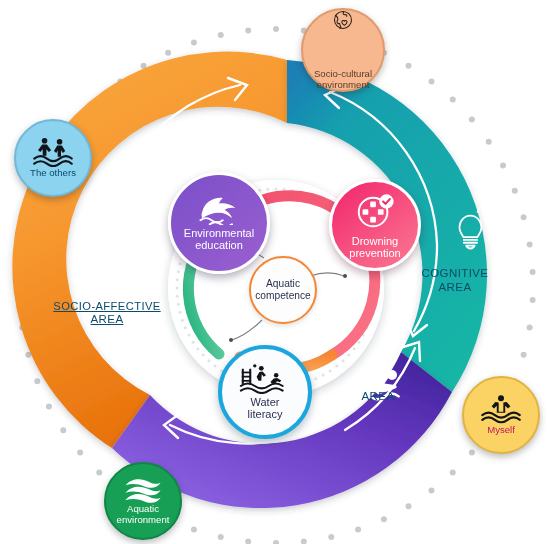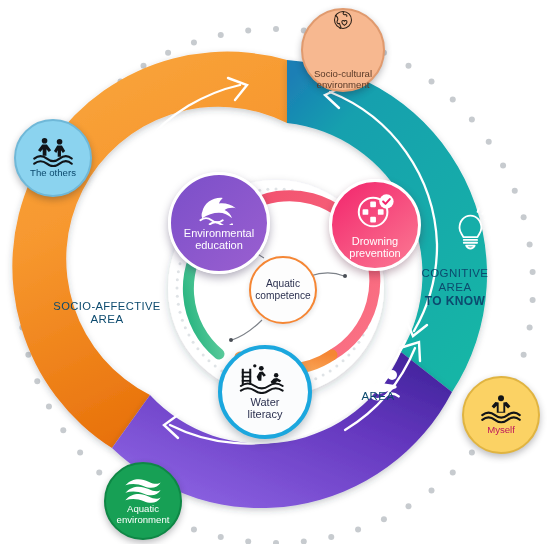--- a/index.html
+++ b/index.html
@@ -383,29 +383,28 @@
     </div>
   </div>
 
   <div class="center-node" style="left:249px;top:256px;width:64px;height:64px;">
     <div class="btxt">
       <span>Aquatic</span><br>
       <span>competence</span>
     </div>
   </div>
 
-  <div class="area-label socio" style="left:48px;top:300px;width:118px;">
+  <div class="area-label socio" style="left:48px;top:300px;width:118px;text-decoration:underline;">
     <span class="l1">SOCIO-AFFECTIVE</span>
     <span class="l2">AREA</span>
   </div>
 
   <div class="area-label cognitive" style="left:405px;top:267px;width:100px;">
     <span class="l1">COGNITIVE</span>
     <span class="l2">AREA</span>
-    <span class="l3">TO KNOW</span>
   </div>
 
   <div class="area-label motor" style="left:334px;top:390px;width:88px;">
     <span class="l2">AREA</span>
   </div>
 
   <div class="badge" style="left:14px;top:119px;width:78px;height:78px;background:#8BD3EF;border:2px solid #6FB8D8;color:#0c4a6e;">
     <svg width="44" height="30" viewBox="0 0 46 32">
       <g fill="#111418">
         <circle cx="14" cy="4" r="3"></circle>

